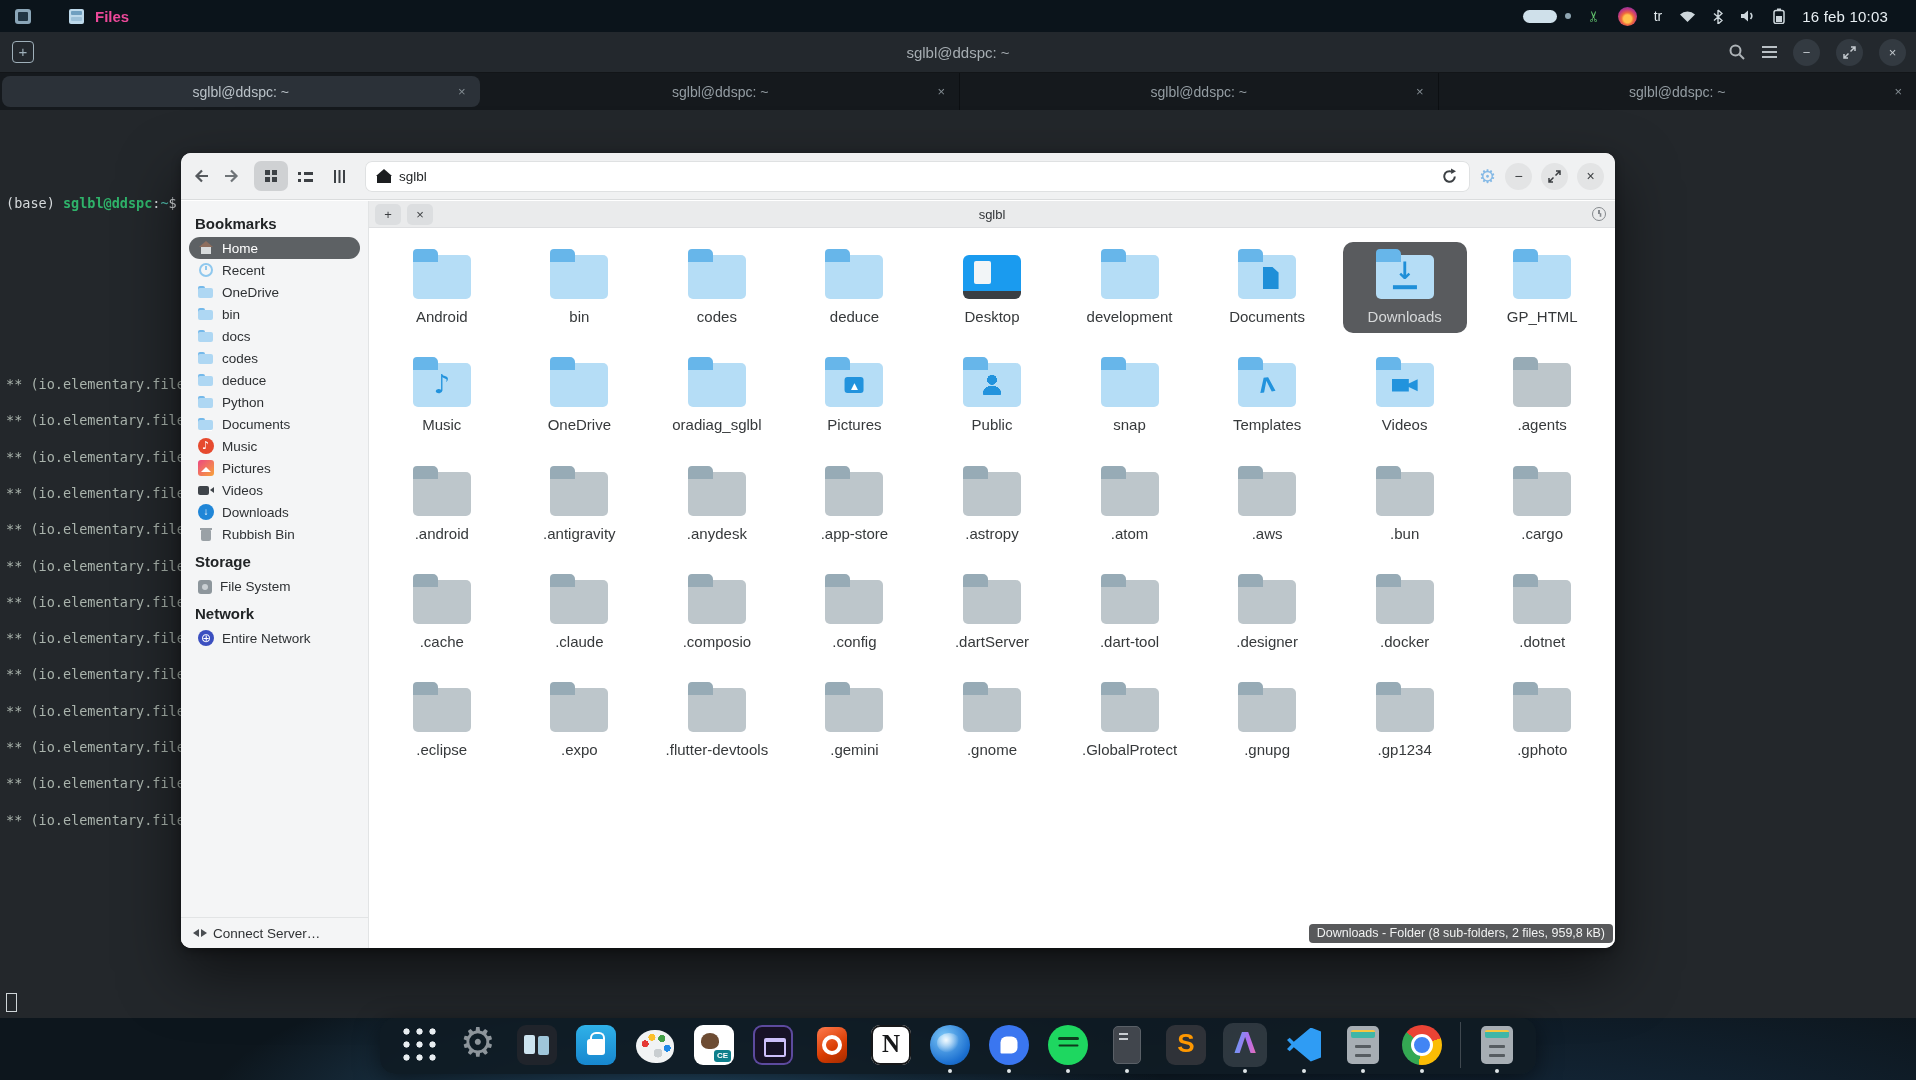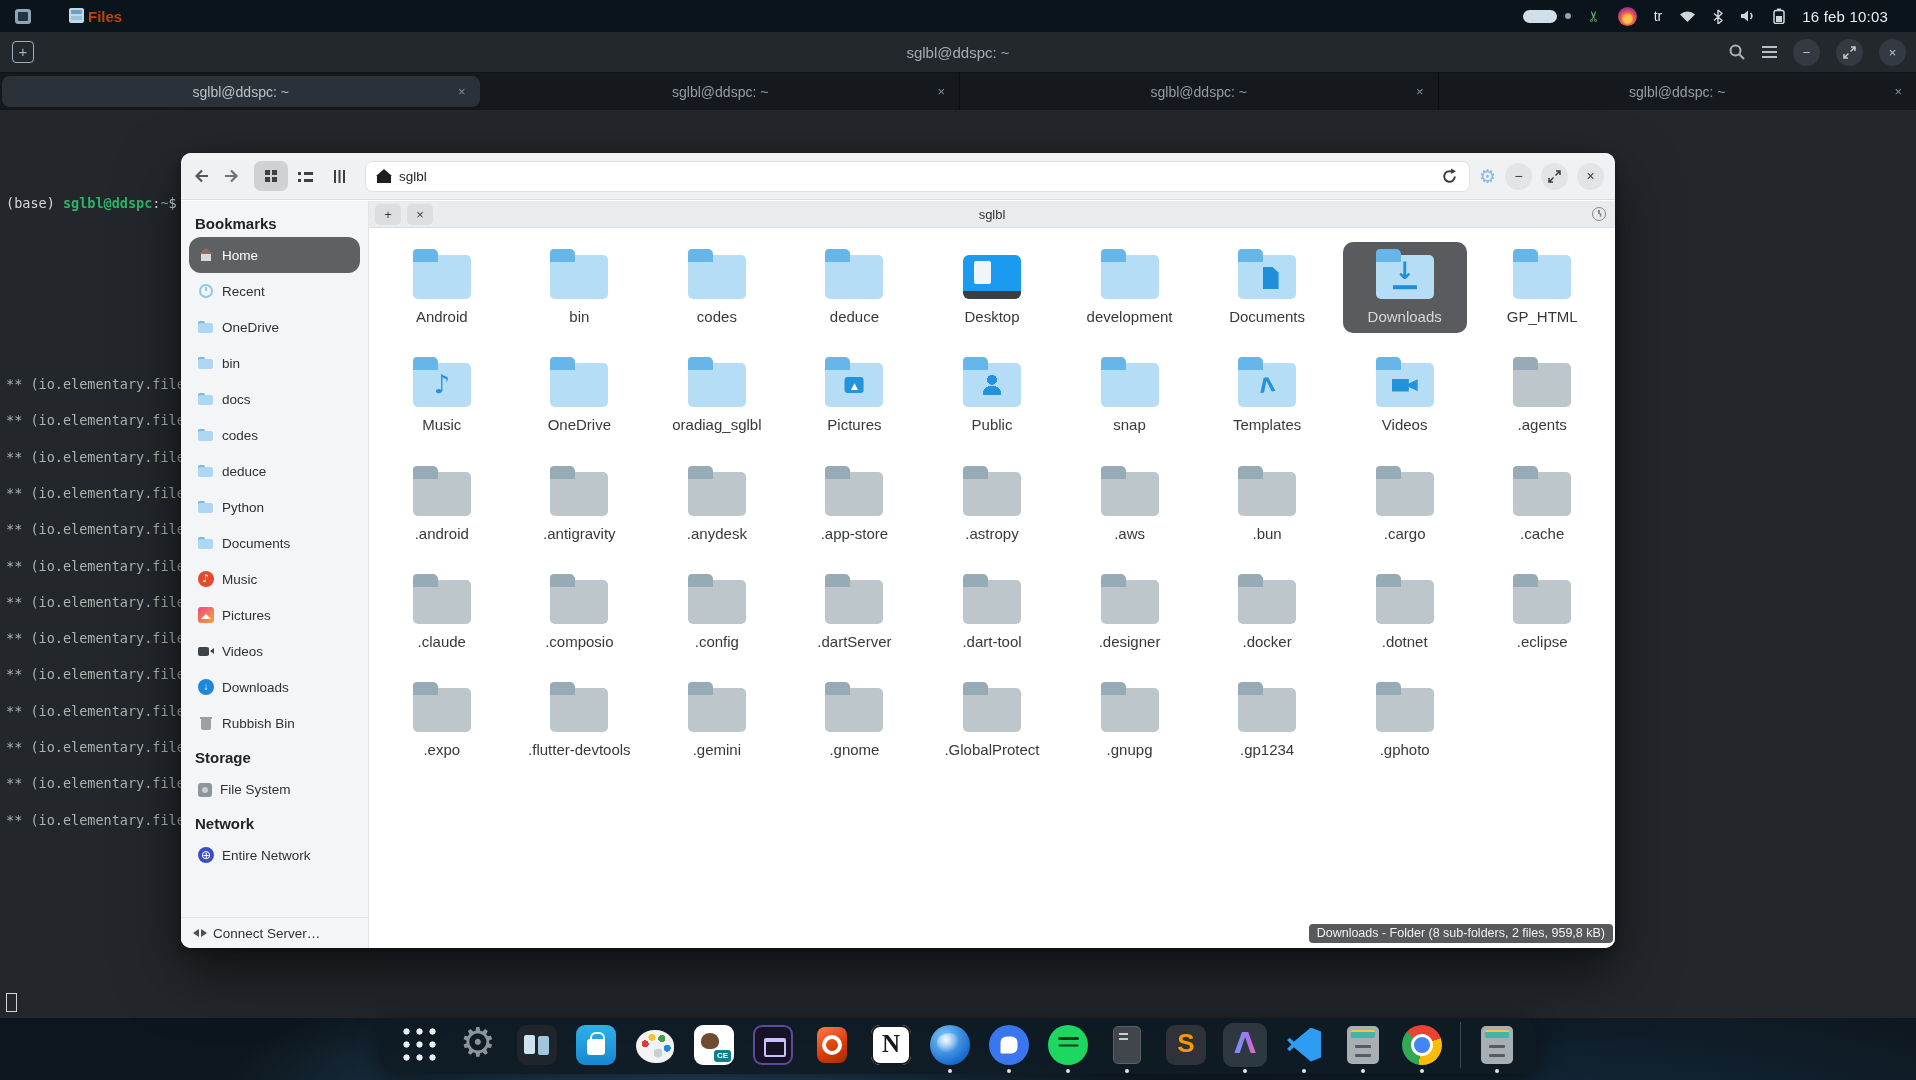--- a/index.html
+++ b/index.html
@@ -10,21 +10,21 @@
     radial-gradient(1.2px 1.2px at 20% 8%, rgba(255,255,255,.5), transparent 60%),
     radial-gradient(1.2px 1.2px at 55% 4%, rgba(255,255,255,.4), transparent 60%),
     radial-gradient(1.2px 1.2px at 83% 12%, rgba(255,255,255,.4), transparent 60%),
     #0d161d;}
   #screen{position:relative;width:1916px;height:1080px;}
 
   
   .menubar{position:absolute;left:0;top:0;width:100%;height:32px;background:#0b141b;display:flex;align-items:center;color:#dfe7ec;font-size:15px;z-index:50;}
   .tray{width:16px;height:15px;border-radius:3px;background:#8ba6b8;position:relative;margin-left:15px;}
   .tray::after{content:"";position:absolute;inset:3px;background:#223543;border-radius:1px;}
-  .app-chip{display:flex;gap:4px;margin-left:38px;font-weight:700;color:#c2410c;}
+  .app-chip{display:flex;align-items:center;gap:11px;margin-left:38px;font-weight:700;color:#ec4899;}
   .mini-cab{width:15px;height:15px;border-radius:2px;background:#bdd9eb;position:relative;}
   .mini-cab::before{content:"";position:absolute;left:2px;right:2px;top:2px;height:4px;background:#6f9fc0;border-radius:1px;}
   .mini-cab::after{content:"";position:absolute;left:2px;right:2px;top:8px;height:4px;background:#9cc0d8;border-radius:1px;}
   .mb-right{margin-left:auto;display:flex;align-items:center;gap:17px;padding-right:28px;}
   .caps{width:34px;height:13px;border-radius:7px;background:#cfe0ea;}
   .caps-dot{width:6px;height:6px;border-radius:50%;background:#8fa5b2;margin-left:-9px;}
   .scissors{color:#62c46e;font-size:15px;display:inline-block;transform:rotate(270deg);font-family:"DejaVu Sans",sans-serif;}
   .scissors::after{content:"✂";}
   .flame{width:19px;height:19px;border-radius:50%;background:radial-gradient(circle at 50% 62%,#ffc14d 0 26%,#f06a3c 40%,#c2397f 62%,#7e2f9e 85%);}
   .lang{font-size:14px;color:#e3eaee;}
@@ -69,21 +69,21 @@
   .ph{width:14px;height:14px;position:relative;flex:none;}
   .ph::before{content:"";position:absolute;left:0;top:6px;width:14px;height:8px;background:#1c1e20;}
   .ph::after{content:"";position:absolute;left:-1px;top:0;border-left:8px solid transparent;border-right:8px solid transparent;border-bottom:7px solid #1c1e20;}
   .path-label{font-size:13.5px;color:#1d1f21;}
   .pb-spacer{flex:1;}
   .gear{color:#84b9e6;font-size:19px;font-family:"DejaVu Sans",sans-serif;}
   .wbtn{width:27px;height:27px;border-radius:50%;background:#e3e4e5;color:#3b3e41;display:flex;align-items:center;justify-content:center;font-size:14px;}
   .f-body{position:absolute;top:48px;bottom:0;left:0;right:0;display:flex;}
   .f-side{width:188px;background:#f4f5f6;border-right:1px solid #e2e4e5;border-radius:0 0 0 10px;position:relative;padding-top:6px;font-size:13.5px;}
   .shead{font-weight:700;font-size:15px;color:#212426;margin:8px 0 5px 14px;}
-  .srow{display:flex;align-items:center;height:36px;padding:0 9px;margin:0 8px;border-radius:12px;color:#2e3134;}
+  .srow{display:flex;align-items:center;height:22px;padding:0 9px;margin:0 8px;border-radius:12px;color:#2e3134;}
   .srow.selected{background:#5d6164;color:#fff;}
   .sic{width:16px;height:16px;position:relative;flex:none;margin-right:8px;}
   .srow.home .sic::before{content:"";position:absolute;left:1px;top:1px;border-left:7px solid transparent;border-right:7px solid transparent;border-bottom:6px solid #8d6e5e;}
   .srow.home .sic::after{content:"";position:absolute;left:3px;top:7px;width:10px;height:7px;background:#d8dbdc;}
   .srow.recent .sic::before{content:"";position:absolute;inset:1px;border:2px solid #8fc8ee;border-radius:50%;}
   .srow.recent .sic::after{content:"";position:absolute;left:7px;top:4px;width:2px;height:4px;background:#8fc8ee;box-shadow:2px 3px 0 -1px #8fc8ee;}
   .srow.folder .sic::before,.srow.folder-doc .sic::before{content:"";position:absolute;left:0;top:2px;width:7px;height:4px;background:#74b9ea;border-radius:2px 2px 0 0;}
   .srow.folder .sic::after,.srow.folder-doc .sic::after{content:"";position:absolute;left:0;top:4px;width:15px;height:10px;background:#aed7f3;border-radius:2px;}
   .srow.folder-doc .sic{background:linear-gradient(#fff,#fff) 8px 7px/6px 8px no-repeat;}
   .srow.folder-doc .sic::after{width:15px;height:10px;background:linear-gradient(#aed7f3,#aed7f3) 0 0/15px 10px no-repeat,linear-gradient(#2293dd,#2293dd) 8px 2px/6px 8px no-repeat;}
@@ -520,20 +520,26 @@
             <div class="tile folder hidden">
               <span class="gwrap">
                 <span class="gicon"></span>
               </span>
               <span class="tlabel">.astropy</span>
             </div>
             <div class="tile folder hidden">
               <span class="gwrap">
                 <span class="gicon"></span>
               </span>
+              <span class="tlabel">.atom</span>
+            </div>
+            <div class="tile folder hidden">
+              <span class="gwrap">
+                <span class="gicon"></span>
+              </span>
               <span class="tlabel">.aws</span>
             </div>
             <div class="tile folder hidden">
               <span class="gwrap">
                 <span class="gicon"></span>
               </span>
               <span class="tlabel">.bun</span>
             </div>
             <div class="tile folder hidden">
               <span class="gwrap">

